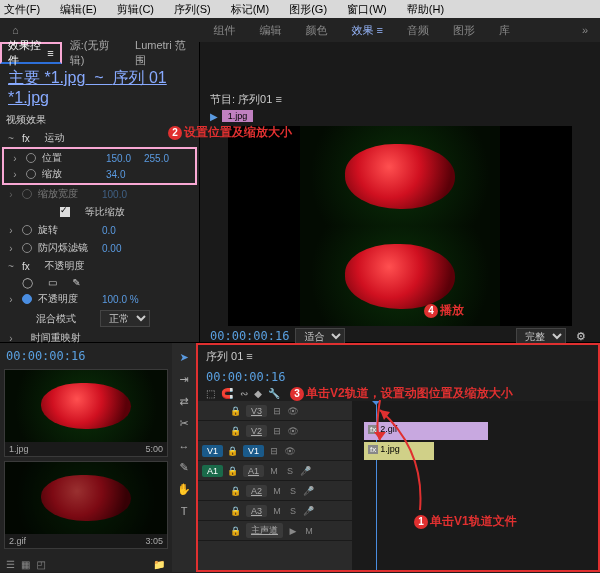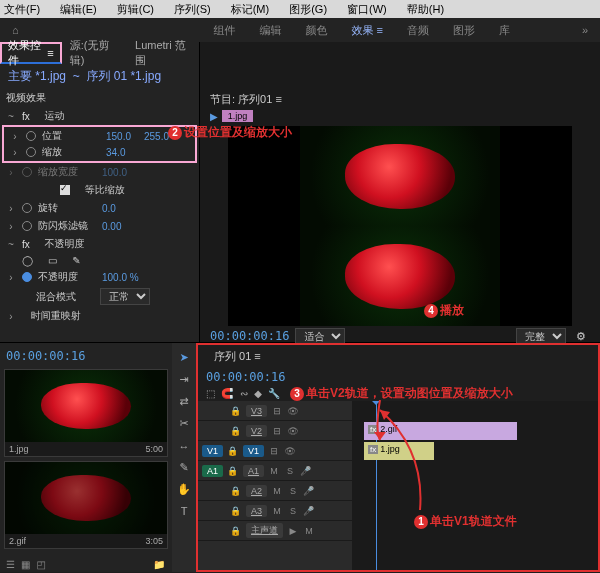--- a/index.html
+++ b/index.html
@@ -9,21 +9,21 @@
   .toolbar-row { height: 24px; background: #232323; display: flex; align-items: center; padding: 0 12px; gap: 24px; font-size: 11px; }
   .toolbar-row .spacer { flex: 1; }
   .toolbar-row .tab { color: #888; }
   .toolbar-row .tab.active { color: #99b9ff; }
   .main { display: flex; height: 300px; }
   .left-panel { width: 200px; background: #232323; border-right: 1px solid #000; display: flex; flex-direction: column; }
   .panel-tabs { height: 22px; display: flex; align-items: center; font-size: 11px; }
   .panel-tab { padding: 0 8px; color: #aaa; height: 100%; display: flex; align-items: center; }
   .panel-tab.active { color: #fff; border-bottom: 2px solid #2d6fd8; }
   .red-box { border: 2px solid #f9a8d4; }
-  .breadcrumb { padding: 4px 8px; font-size: 12px; color: #88aaff; }
+  .breadcrumb { padding: 4px 8px; font-size: 16px; color: #88aaff; text-decoration: underline; }
   .prop-row { display: flex; align-items: center; padding: 2px 6px; font-size: 10px; gap: 6px; }
   .prop-label { flex: 0 0 58px; }
   .prop-val { color: #5a9ae0; min-width: 32px; }
   .tw { color: #999; width: 10px; text-align: center; }
   .stopwatch { width: 10px; height: 10px; border-radius: 50%; border: 1px solid #888; display: inline-block; }
   .stopwatch.active { background: #4a8de0; border-color: #4a8de0; }
   .checkbox { width: 10px; height: 10px; background: #ddd; display: inline-block; position: relative; }
   .checkbox::after { content: "✓"; color: #000; font-size: 9px; position: absolute; top: -2px; left: 0; }
   .right-panel { flex: 1; background: #1a1a1a; position: relative; display: flex; flex-direction: column; }
   .program-header { height: 22px; padding: 4px 10px; font-size: 11px; color: #ccc; margin-top: 46px; }
@@ -40,33 +40,33 @@
   .tbtn { width: 18px; height: 18px; display: flex; align-items: center; justify-content: center; color: #ccc; font-size: 11px; }
   .play-box { border: 2px solid #e03030; padding: 1px; }
   .lower { display: flex; height: 230px; border-top: 1px solid #000; }
   .project-panel { width: 172px; background: #232323; display: flex; flex-direction: column; padding: 4px; gap: 4px; }
   .thumb { background: #1a1a1a; border: 1px solid #3a3a3a; }
   .thumb-img { height: 72px; }
   .thumb-info { display: flex; justify-content: space-between; padding: 2px 4px; font-size: 9px; color: #aaa; }
   .tool-strip { width: 24px; background: #2a2a2a; display: flex; flex-direction: column; align-items: center; padding-top: 6px; gap: 6px; }
   .tool { width: 16px; height: 16px; color: #aaa; display: flex; align-items: center; justify-content: center; font-size: 11px; }
   .timeline { flex: 1; background: #1e1e1e; position: relative; border: 2px solid #e03030; display: flex; flex-direction: column; }
-  .tl-header { padding: 4px 16px; font-size: 11px; }
+  .tl-header { padding: 4px 8px; font-size: 11px; }
   .tl-time-row { display: flex; align-items: center; gap: 8px; padding: 2px 8px; }
   .tl-icons { display: flex; gap: 6px; color: #aaa; font-size: 10px; }
   .tracks { flex: 1; display: flex; }
   .track-headers { width: 154px; background: #2a2a2a; }
   .track-row { height: 20px; display: flex; align-items: center; gap: 4px; padding: 0 4px; border-bottom: 1px solid #1a1a1a; font-size: 9px; }
   .track-name { background: #1a5a8a; color: #fff; padding: 1px 5px; font-size: 9px; border-radius: 2px; }
   .track-name.audio { background: #1a6a4a; }
   .track-name.dim { background: #3a3a3a; color: #aaa; text-decoration: underline; }
   .track-ctrl { width: 12px; height: 12px; color: #888; display: flex; align-items: center; justify-content: center; }
   .track-content { flex: 1; position: relative; background: #1a1a1a; }
   .clip { position: absolute; height: 18px; font-size: 9px; padding: 2px 4px; color: #000; overflow: hidden; }
-  .clip.v2 { background: #c8a8e0; top: 21px; left: 12px; width: 153px; }
+  .clip.v2 { background: #c8a8e0; top: 21px; left: 12px; width: 124px; }
   .clip.v1 { background: #d0d088; top: 41px; left: 12px; width: 70px; }
   .fx-badge { background: #888; color: #fff; font-size: 8px; padding: 0 2px; margin-right: 2px; }
   .playhead { position: absolute; top: 0; bottom: 0; left: 24px; width: 1px; background: #4a8de0; }
   .playhead::before { content: ""; position: absolute; top: 0; left: -4px; border: 4px solid transparent; border-top-color: #4a8de0; }
   .annotation { position: absolute; color: #e03030; font-size: 12px; font-weight: bold; pointer-events: none; z-index: 50; }
   .ann-num { display: inline-flex; width: 14px; height: 14px; background: #e03030; color: #fff; border-radius: 50%; align-items: center; justify-content: center; font-size: 10px; margin-right: 2px; }
   .arrow-svg { position: absolute; pointer-events: none; z-index: 40; }
   select { background: #2a2a2a; color: #ccc; border: 1px solid #444; font-size: 10px; padding: 1px 4px; }
 </style>
 </head>

